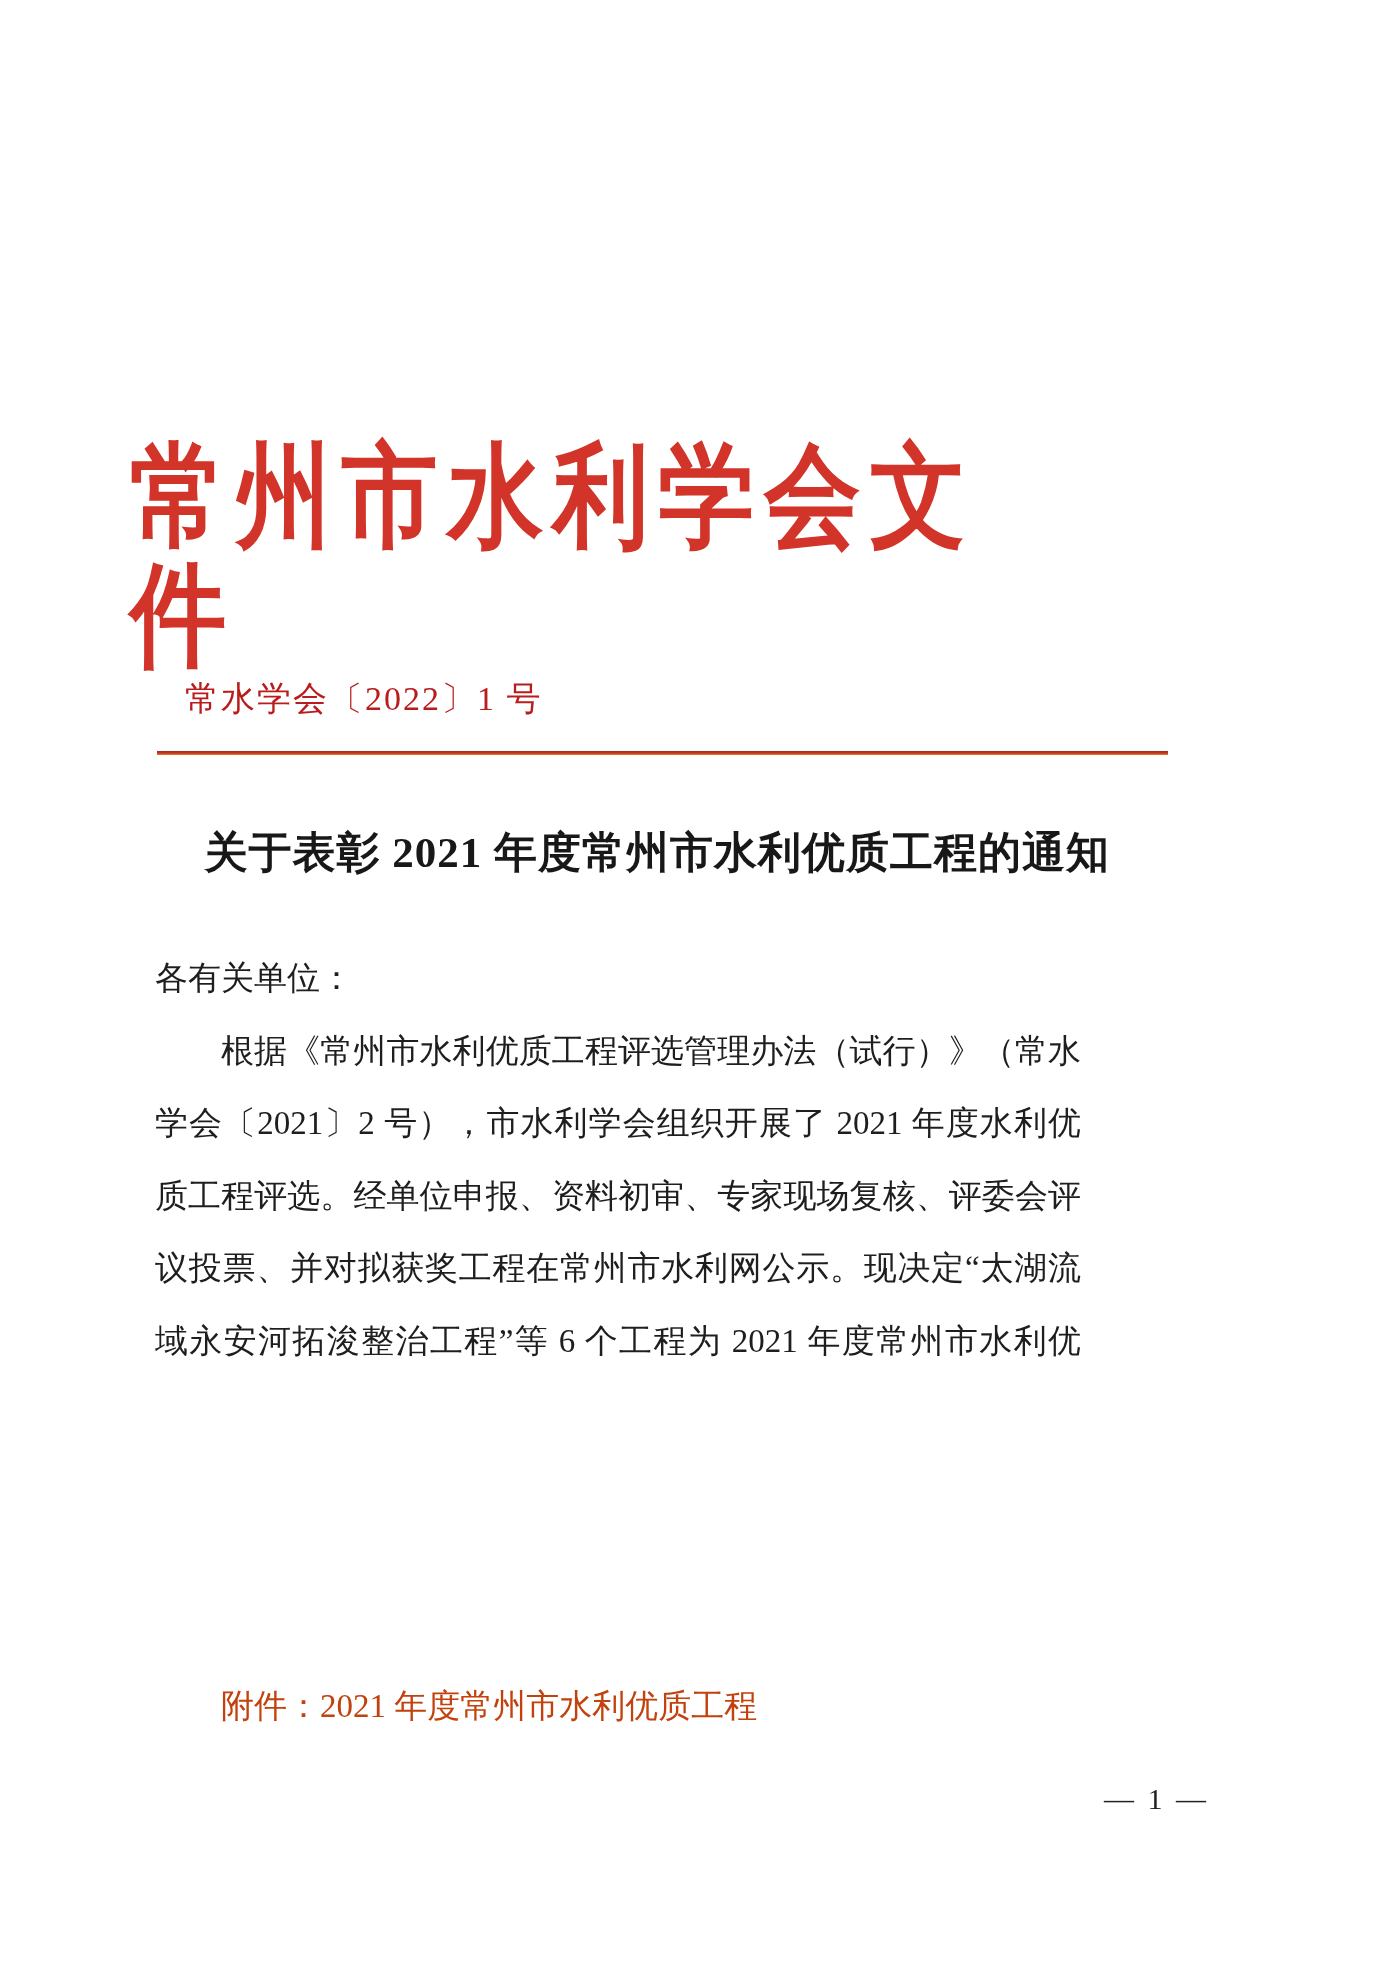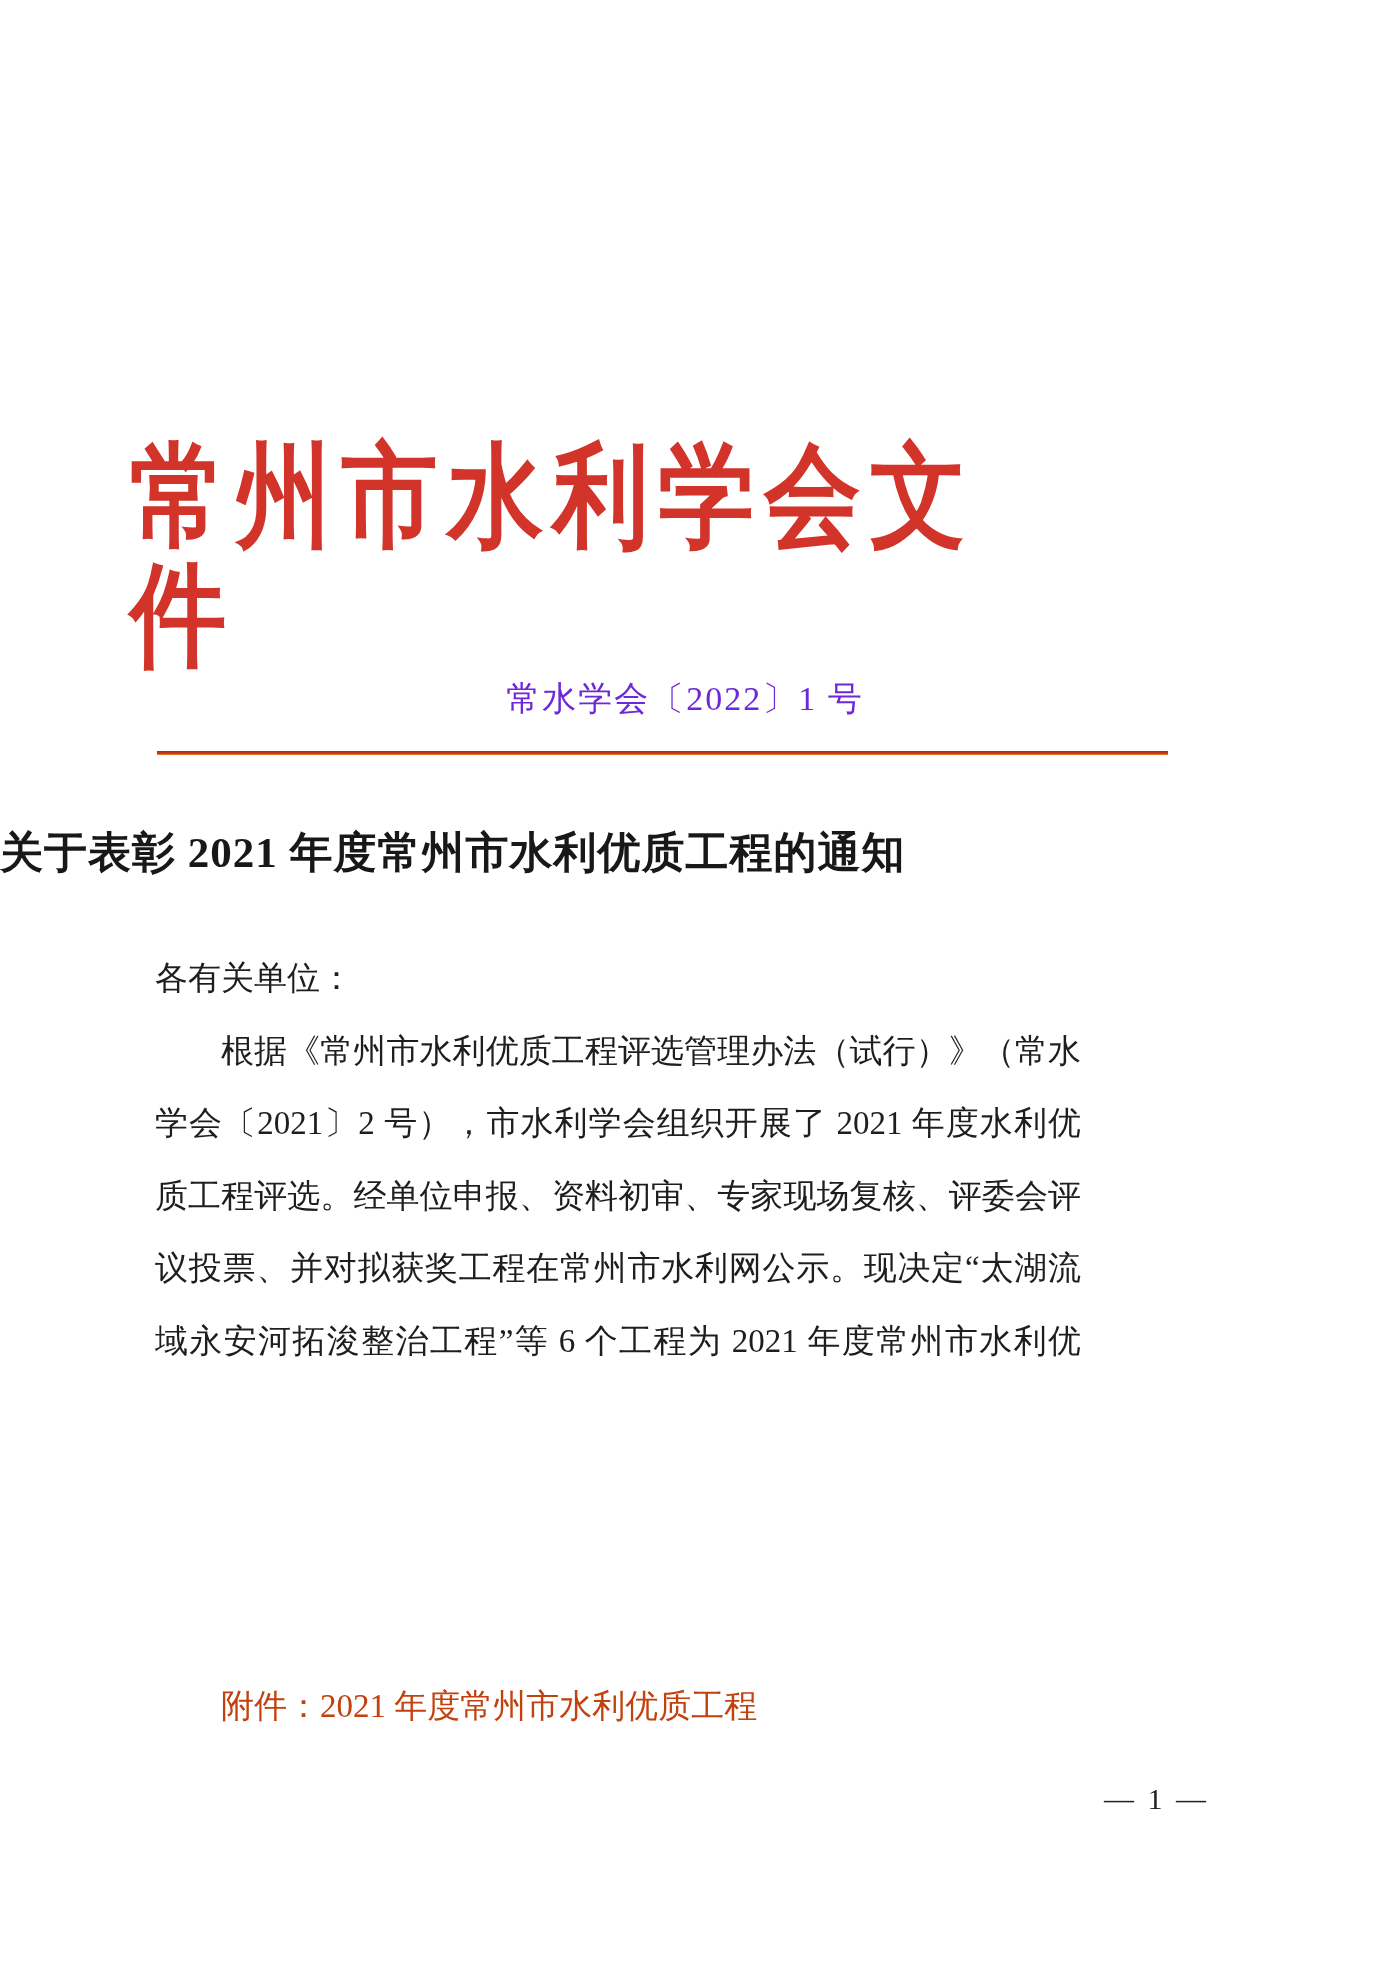--- a/index.html
+++ b/index.html
@@ -32,45 +32,44 @@
     text-align-last: justify;
     transform: scaleY(1.18);
     transform-origin: 50% 0;
   }
   
   .doc-number {
     position: absolute;
     top: 676px;
     left: 185px;
     width: 1000px;
-    text-align: center;
     font-size: 34px;
     letter-spacing: 2px;
-    color: #6d28d9;
+    color: #b91c1c;
   }
   
   .red-rule {
     position: absolute;
     top: 751px;
     left: 157px;
     width: 1011px;
     height: 4px;
     border: none;
     margin: 0;
     padding: 0;
     background: linear-gradient(to bottom, #9e2f1f 0%, #c43524 55%, #e78a1c 100%);
   }
   
   .notice-title {
     position: absolute;
     top: 824px;
     left: 0;
     width: 1110px;
     margin: 0;
-    text-align: left;
+    text-align: right;
     font-size: 43px;
     font-weight: bold;
     letter-spacing: 1px;
     color: #181818;
     white-space: nowrap;
   }
   
   .body-block {
     position: absolute;
     top: 942px;

